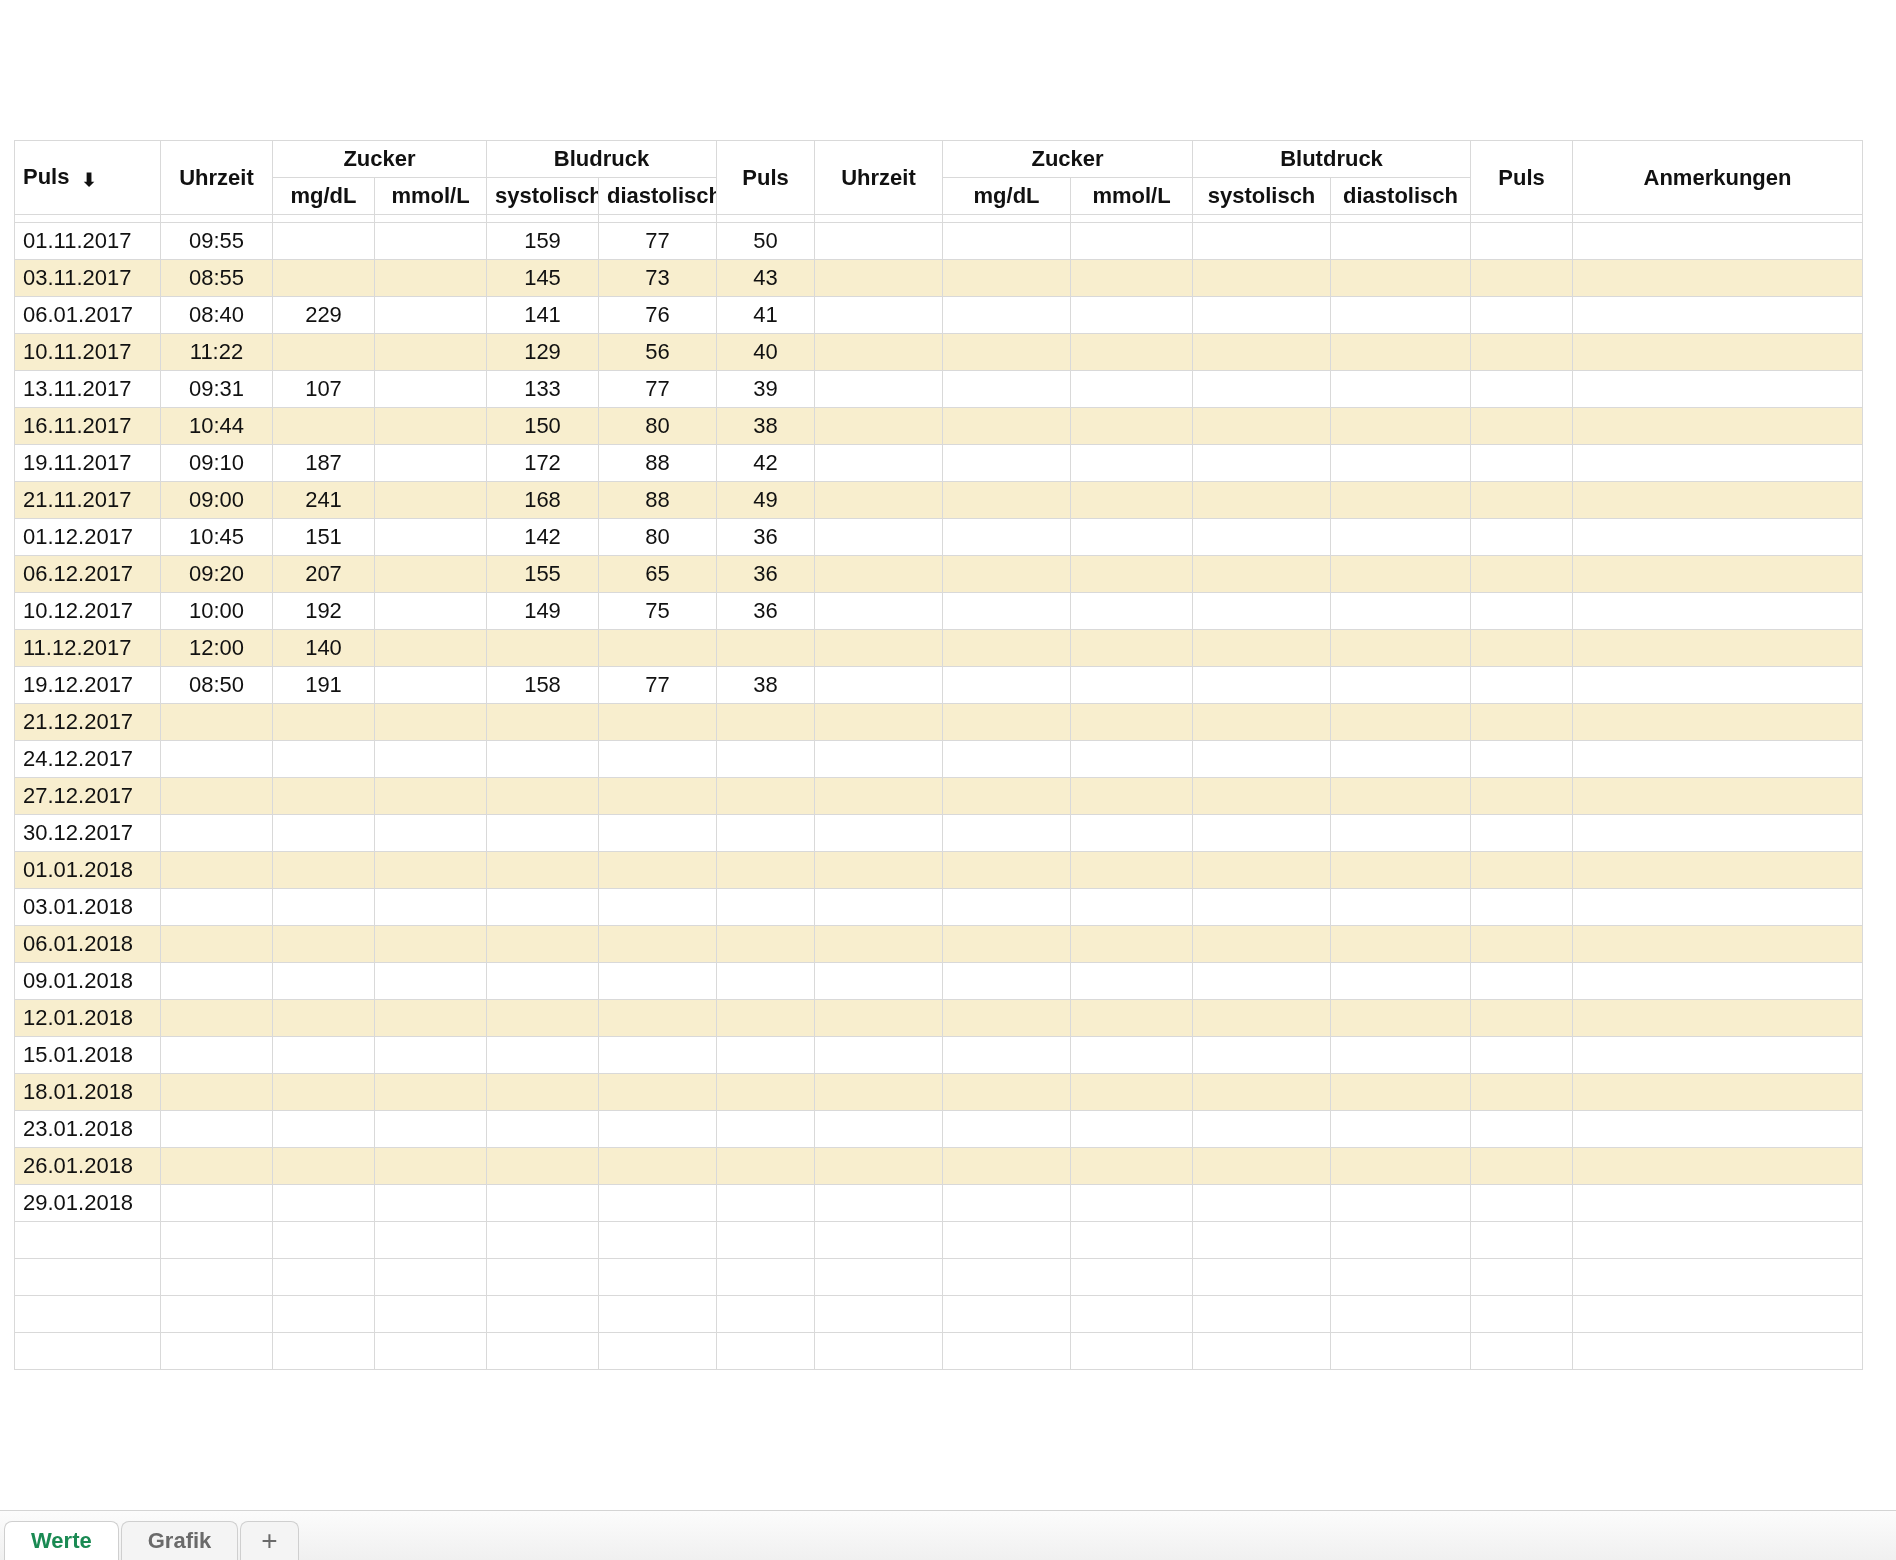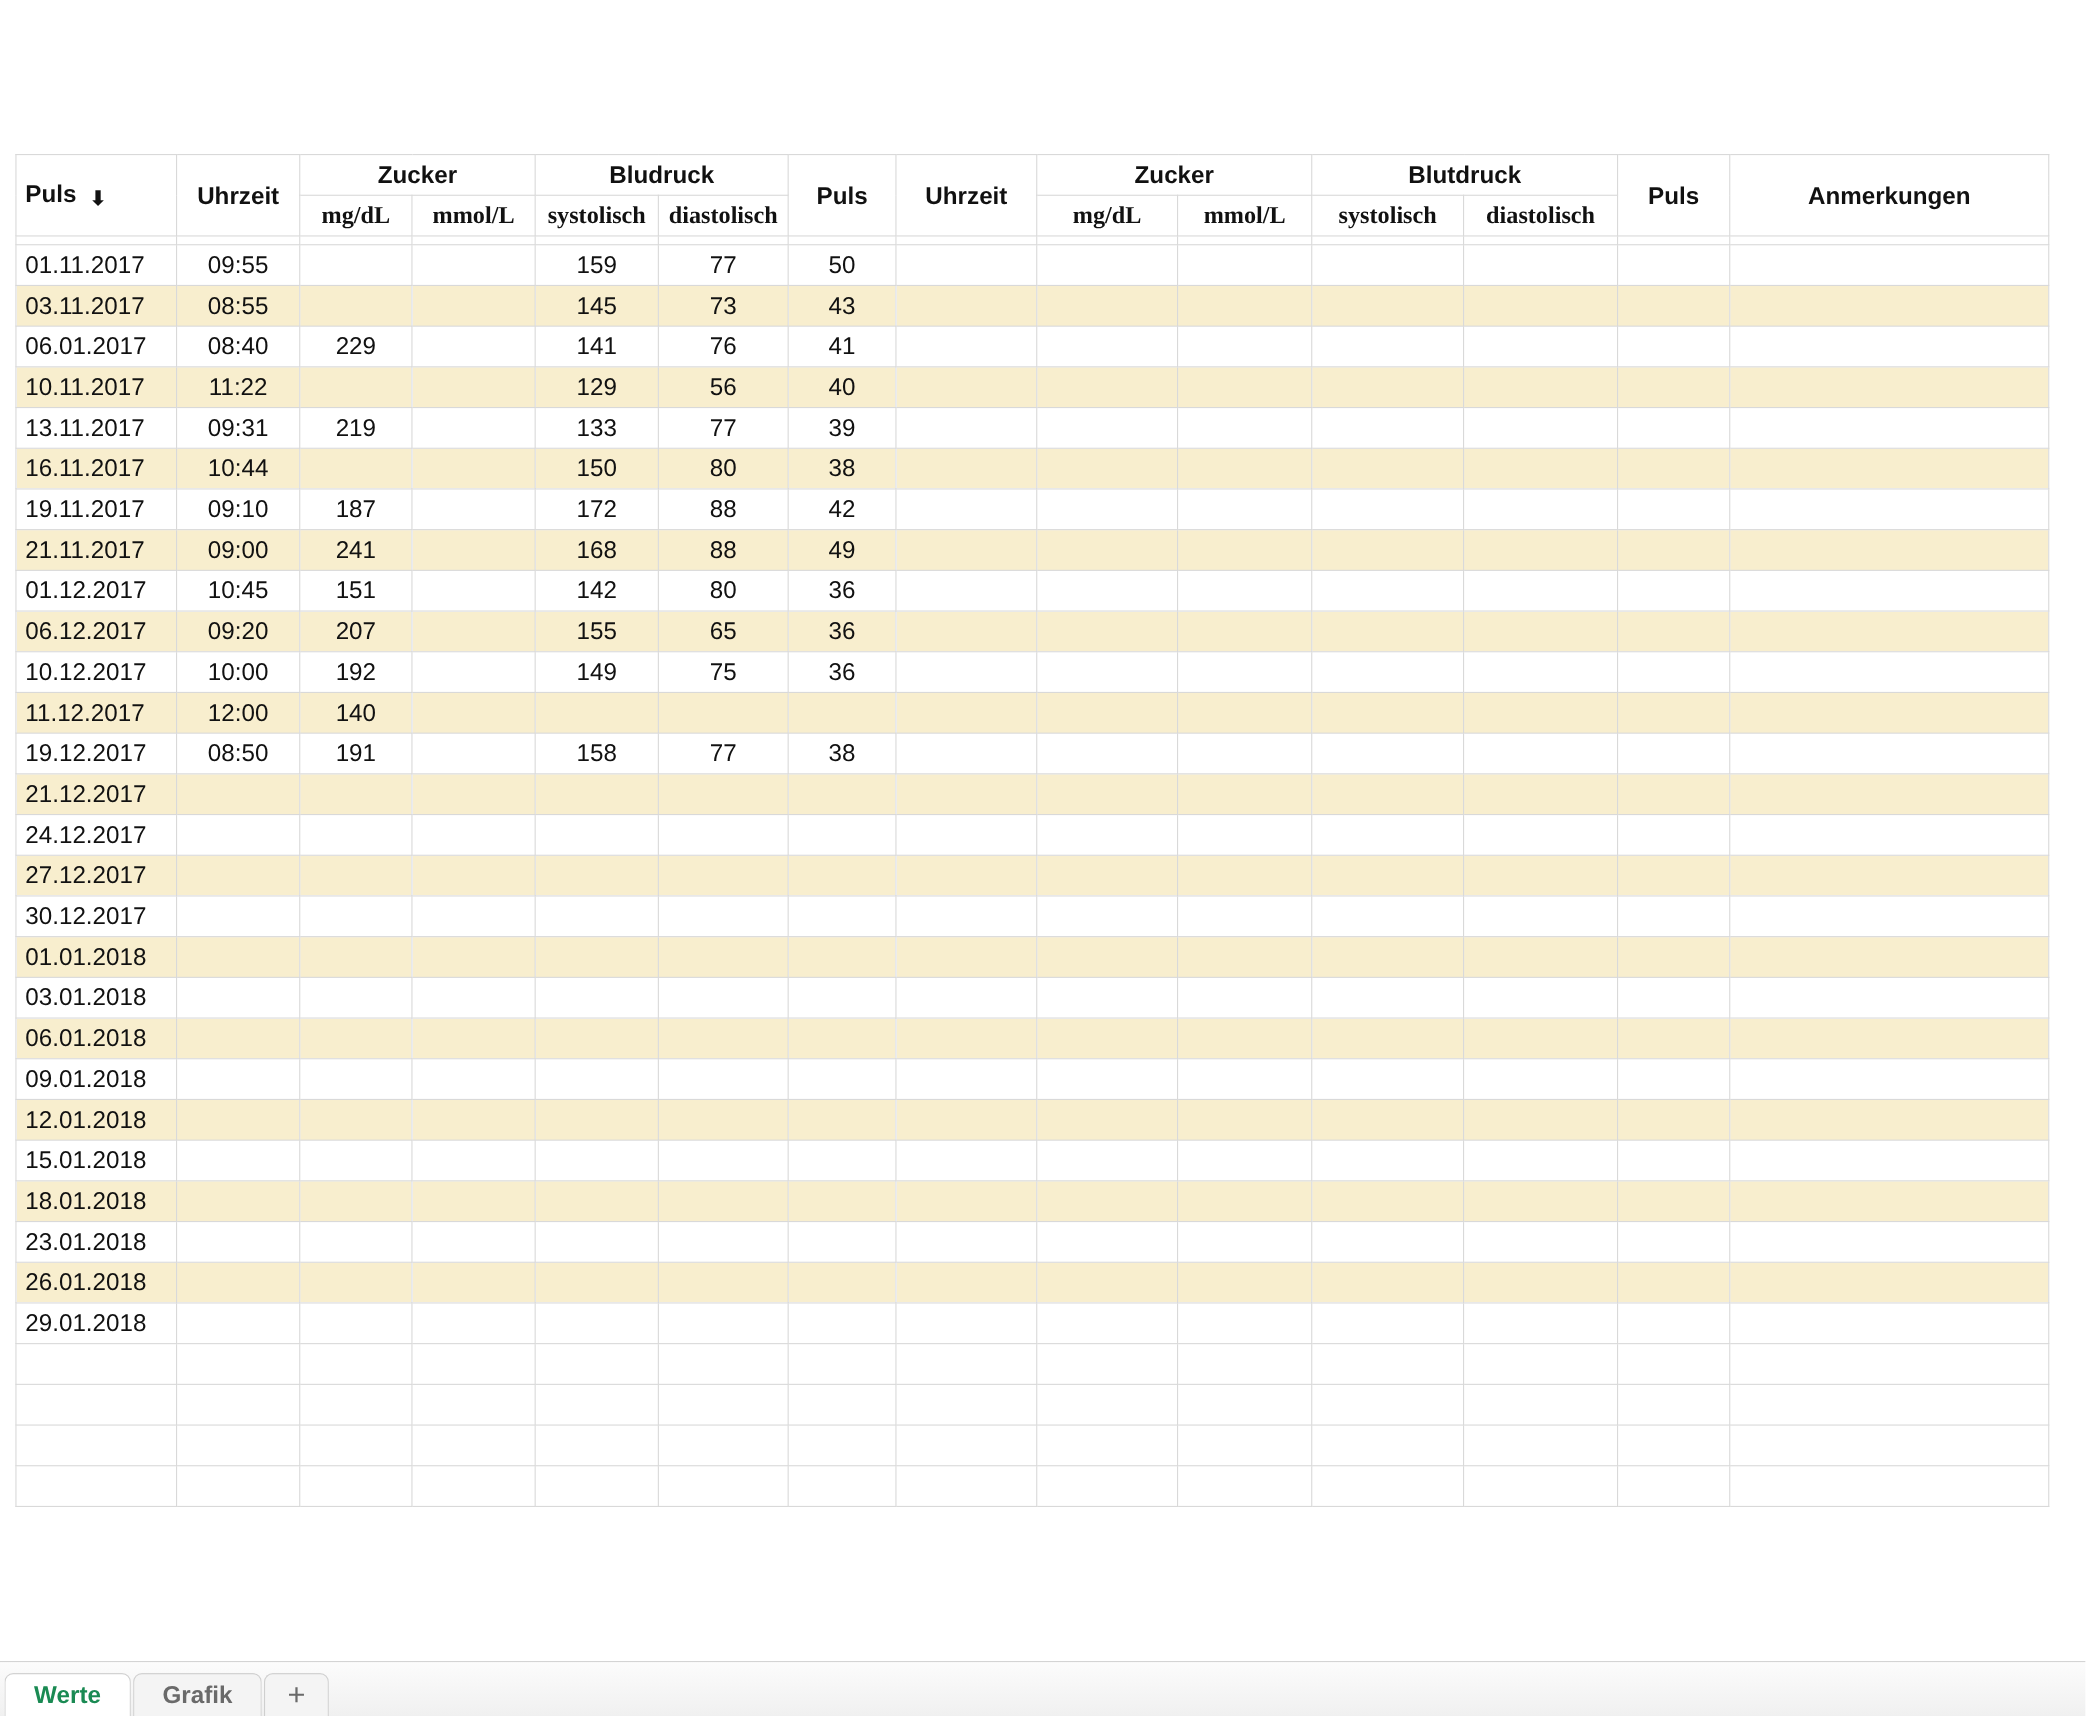--- a/index.html
+++ b/index.html
@@ -30,21 +30,20 @@
     vertical-align: middle;
   }
   table.grid th {
     font-weight: 700;
     text-align: center;
     background: #ffffff;
   }
   .hdr-row2 th {
     font-weight: 700;
     text-align: center;
-    font-family: Liberation Serif, serif;
   }
   .th-datum { text-align: left !important; }
   .cell-date { text-align: left; }
   .cell-center { text-align: center; }
   .row-alt td { background: #f8eece; }
   .row-alt td.cell-date { background: #f8eece; }
   .data-top td { border-top: 2px solid #a0a0a0; }
   .data-bottom td { border-bottom: 2px solid #a0a0a0; }
   .spacer-row th {
     height: 8px !important;
@@ -237,21 +236,21 @@
           <td class="cell-center"></td>
           <td class="cell-center"></td>
           <td class="cell-center"></td>
           <td class="cell-center"></td>
           <td class="cell-center"></td>
           <td class="cell-center"></td>
         </tr>
         <tr>
           <td class="cell-date">13.11.2017</td>
           <td class="cell-center">09:31</td>
-          <td class="cell-center">219</td>
+          <td class="cell-center">107</td>
           <td class="cell-center"></td>
           <td class="cell-center">133</td>
           <td class="cell-center">77</td>
           <td class="cell-center">39</td>
           <td class="cell-center"></td>
           <td class="cell-center"></td>
           <td class="cell-center"></td>
           <td class="cell-center"></td>
           <td class="cell-center"></td>
           <td class="cell-center"></td>

